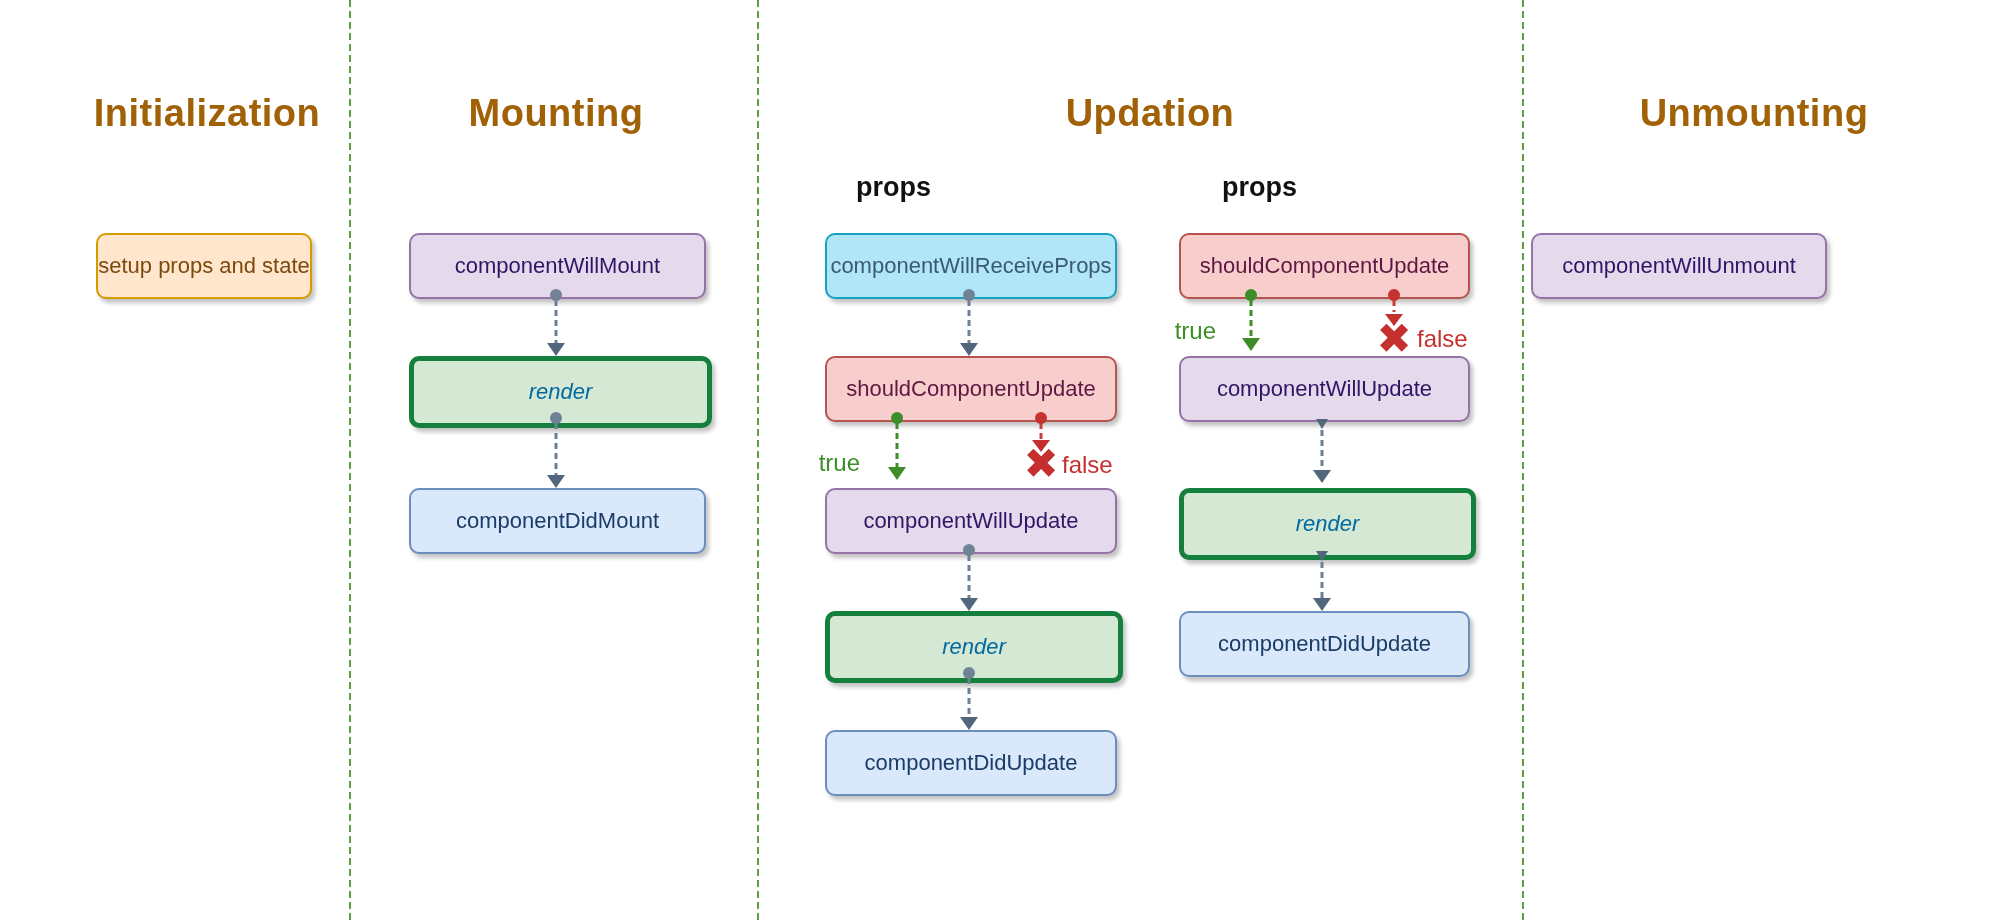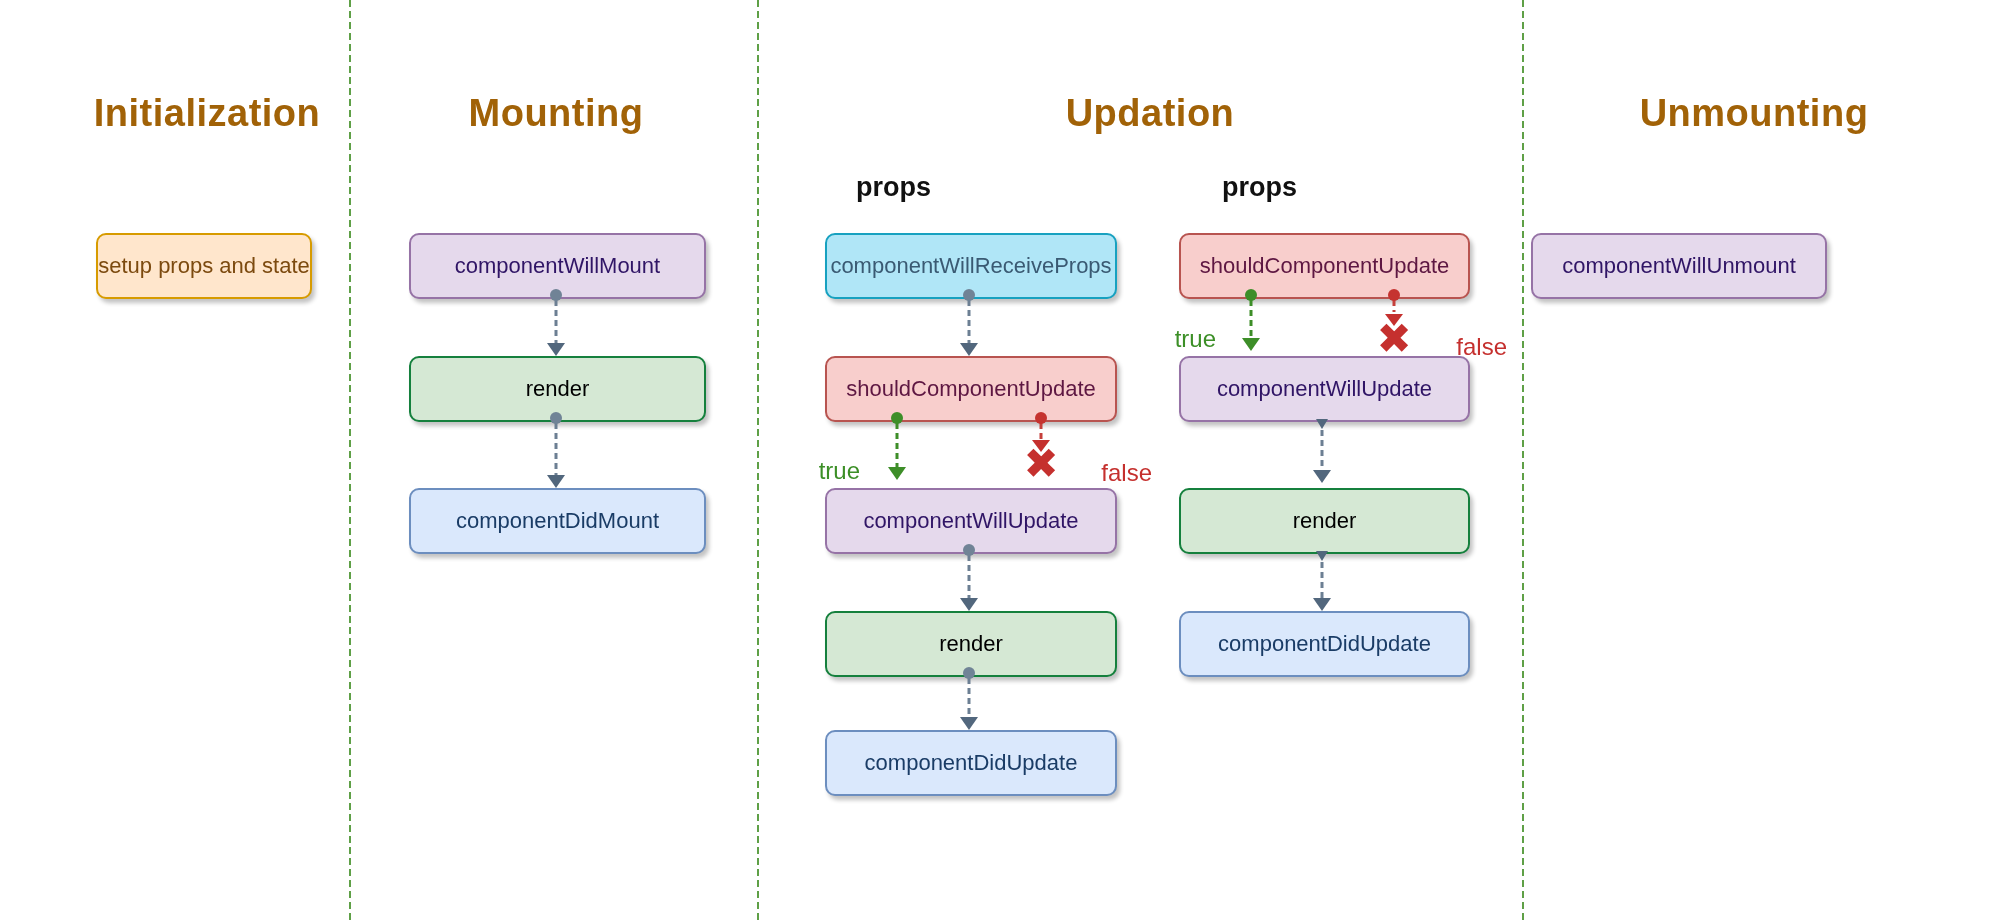--- a/index.html
+++ b/index.html
@@ -23,21 +23,21 @@
   }
   
   .node{
     position:absolute;height:62px;border-radius:10px;
     display:flex;align-items:center;justify-content:center;
     font-size:22px;white-space:nowrap;
     box-shadow:3px 4px 4px rgba(0,0,0,0.24);
   }
   .orange{background:#FFE6CC;border:2px solid #D79B00;color:#7C4A0F;}
   .purple{background:#E5D9EC;border:2px solid #9673A6;color:#301566;}
-  .green {background:#D5E8D4;border:2px solid #15803d;color:#000000;}
+  .green {background:#D5E8D4;border:5px solid #15803d;color:#0369a1;font-style:italic;}
   .blue  {background:#DAE8FC;border:2px solid #6C8EBF;color:#1A3C66;}
   .red   {background:#F8CECC;border:2px solid #B85450;color:#5E1742;}
   .cyan  {background:#B0E6F7;border:2px solid #17A1C0;color:#3A5A73;}
   
   .vline{position:absolute;width:3px;transform:translateX(-50%);}
   .vline.slate{background:repeating-linear-gradient(to bottom,#6C7F93 0 6px,transparent 6px 10px);}
   .vline.greenln{background:repeating-linear-gradient(to bottom,#3D8E28 0 6px,transparent 6px 10px);}
   .vline.redln{background:repeating-linear-gradient(to bottom,#C5403B 0 6px,transparent 6px 10px);}
   .dot{position:absolute;width:12px;height:12px;border-radius:50%;transform:translate(-50%,-50%);}
   .dot.slate{background:#708396;}
@@ -45,23 +45,23 @@
   .dot.reddot{background:#C5332F;}
   .arrowhead{position:absolute;width:0;height:0;transform:translateX(-50%);
     border-left:9px solid transparent;border-right:9px solid transparent;}
   .arrowhead.slate{border-top:13px solid #52677D;}
   .arrowhead.greenar{border-top:13px solid #3D8E28;}
   .arrowhead.redar{border-top:12px solid #C5302E;}
   .smalltri{position:absolute;width:0;height:0;transform:translateX(-50%);
     border-left:6px solid transparent;border-right:6px solid transparent;
     border-top:10px solid #52677D;}
   
-  .branch-label{position:absolute;font-size:24px;height:30px;line-height:30px;margin-top:8px;}
+  .branch-label{position:absolute;font-size:24px;height:30px;line-height:30px;}
   .true-label{color:#3C8F27;text-align:right;}
-  .false-label{color:#C5302E;text-align:right;}
+  .false-label{color:#C5302E;text-align:left;}
   .cross{
     position:absolute;transform:translate(-50%,-50%);
     font-family:"DejaVu Sans",sans-serif;font-size:42px;font-weight:700;color:#C5302E;line-height:1;
   }
 </style>
 </head>
 <body>
 
 <div class="canvas">
 

